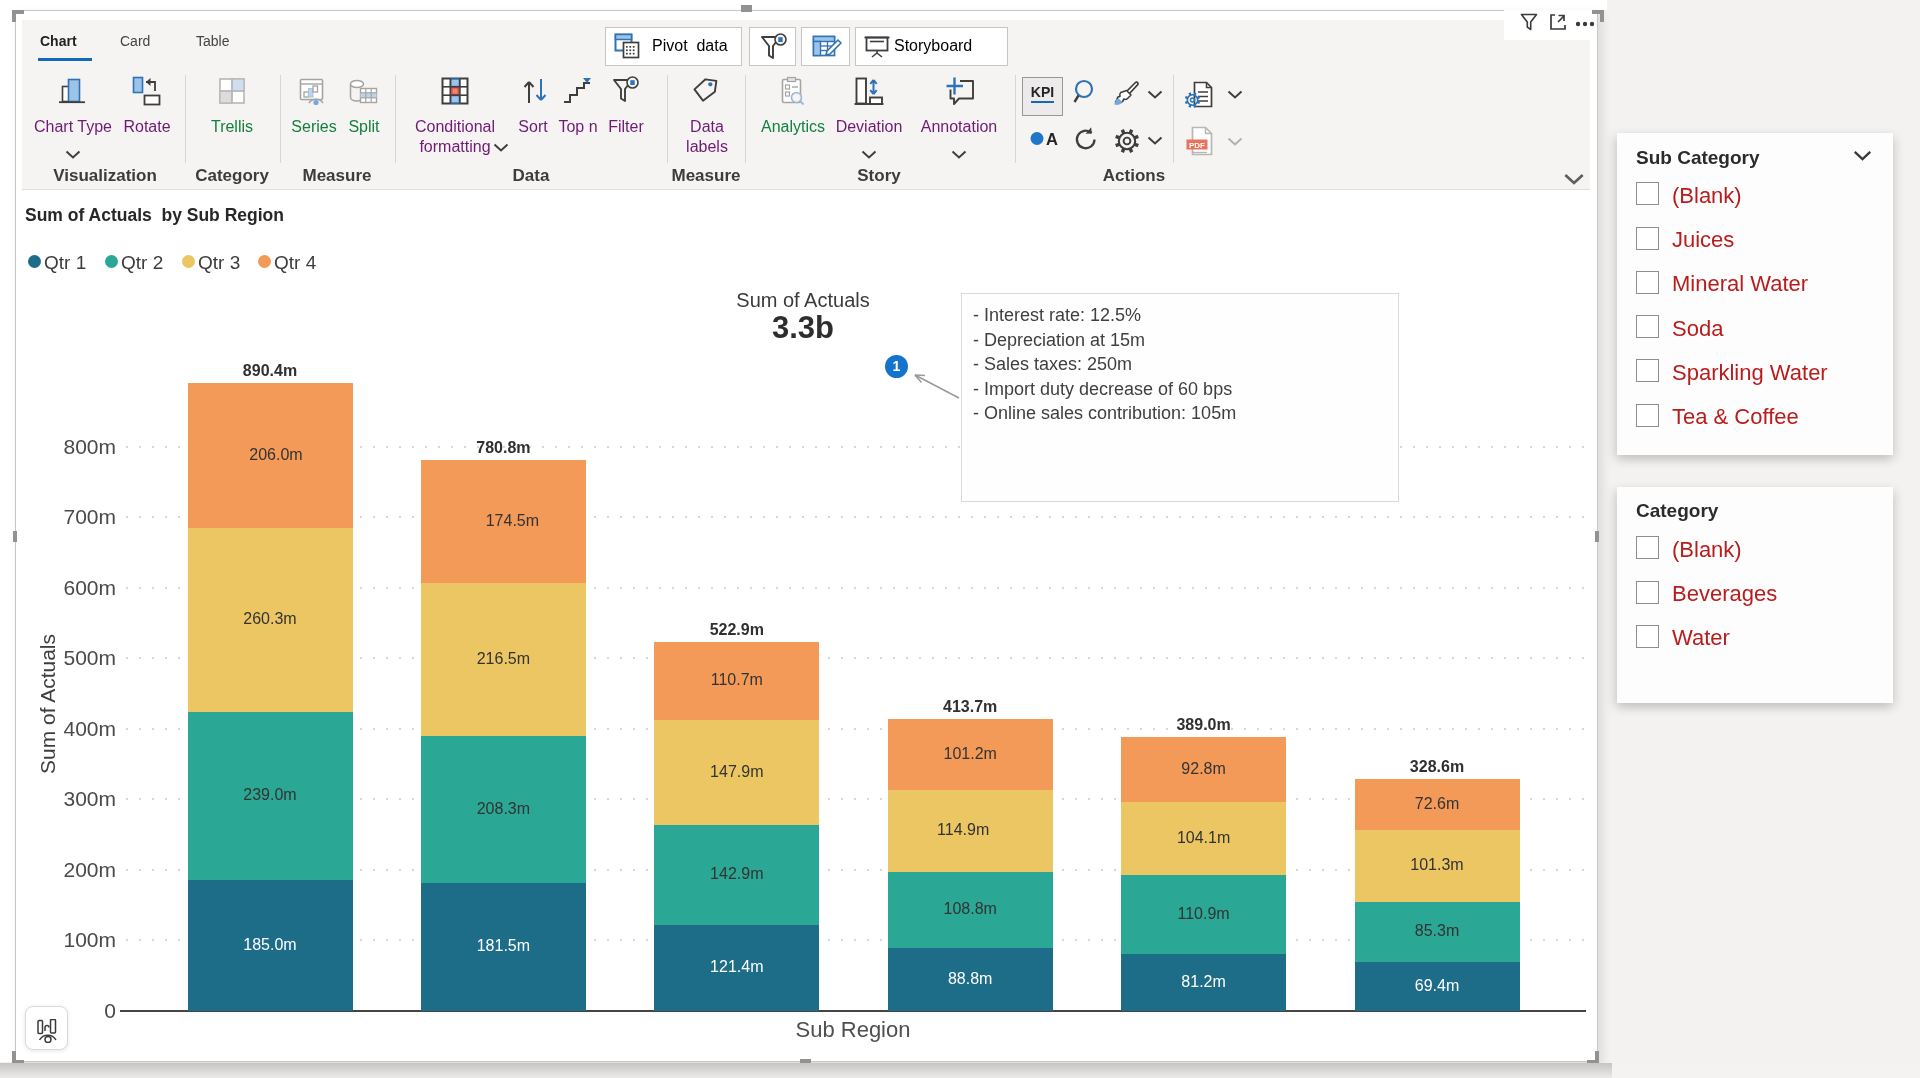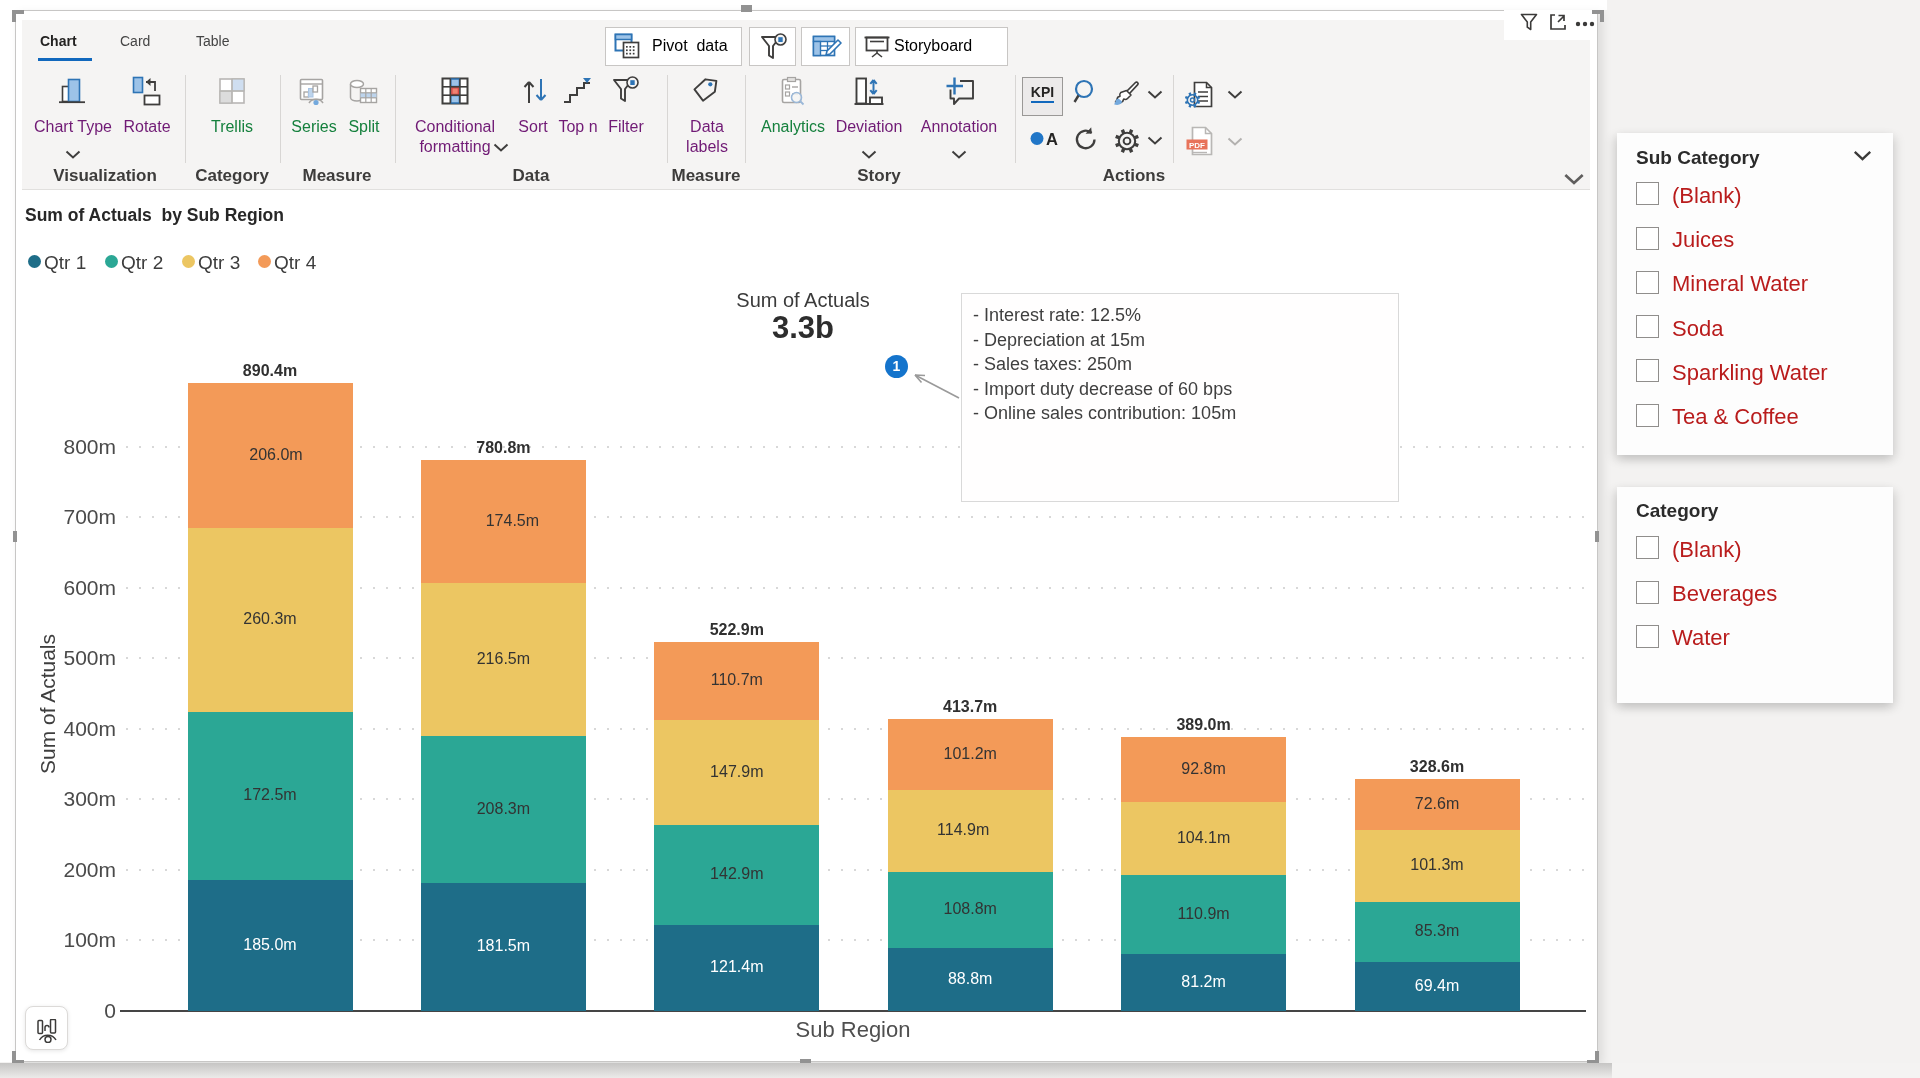--- a/index.html
+++ b/index.html
@@ -331,21 +331,21 @@
 <div class="abs ytick" style="left:46px;top:505px;">700m</div>
 <div class="abs gline" style="left:126px;top:516px;width:1465px;"></div>
 <div class="abs ytick" style="left:46px;top:435px;">800m</div>
 <div class="abs gline" style="left:126px;top:446px;width:1465px;"></div>
 <div class="abs axis" style="left:120px;top:1010px;width:1466px;height:2px;"></div>
 <div class="abs" style="left:-27px;top:692px;width:150px;text-align:center;font-size:21px;color:#3e3e3e;transform:rotate(-90deg);transform-origin:center;">Sum of Actuals</div>
 <div class="abs xtitle" style="left:753px;top:1017px;width:200px;text-align:center;">Sub Region</div>
 <div class="seg" style="left:187.5px;top:880px;width:165px;height:131px;background:#1e6d88;"></div>
 <div class="seglbl w" style="left:187.5px;top:935.5px;width:165px;">185.0m</div>
 <div class="seg" style="left:187.5px;top:712px;width:165px;height:168px;background:#2ba795;"></div>
-<div class="seglbl" style="left:187.5px;top:786.0px;width:165px;">172.5m</div>
+<div class="seglbl" style="left:187.5px;top:786.0px;width:165px;">239.0m</div>
 <div class="seg" style="left:187.5px;top:528px;width:165px;height:184px;background:#ecc662;"></div>
 <div class="seglbl" style="left:187.5px;top:610.0px;width:165px;">260.3m</div>
 <div class="seg" style="left:187.5px;top:383px;width:165px;height:145px;background:#f39a58;"></div>
 <div class="seglbl" style="left:187.5px;top:445.5px;width:165px;padding-left:12px;">206.0m</div>
 <div class="total" style="left:187.5px;top:362px;width:165px;">890.4m</div>
 <div class="seg" style="left:420.9px;top:883px;width:165px;height:128px;background:#1e6d88;"></div>
 <div class="seglbl w" style="left:420.9px;top:937.0px;width:165px;">181.5m</div>
 <div class="seg" style="left:420.9px;top:736px;width:165px;height:147px;background:#2ba795;"></div>
 <div class="seglbl" style="left:420.9px;top:799.5px;width:165px;">208.3m</div>
 <div class="seg" style="left:420.9px;top:583px;width:165px;height:153px;background:#ecc662;"></div>

